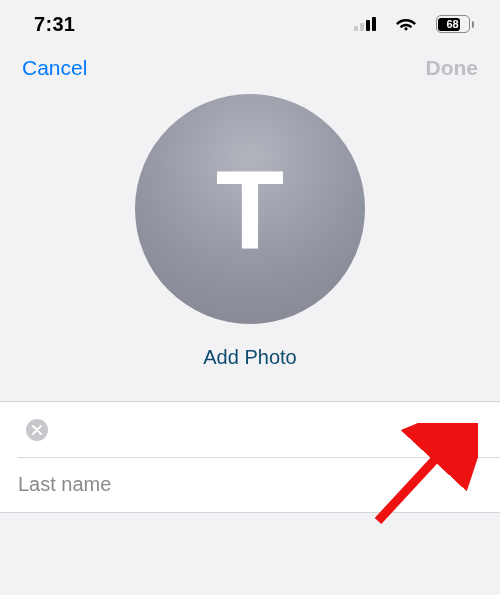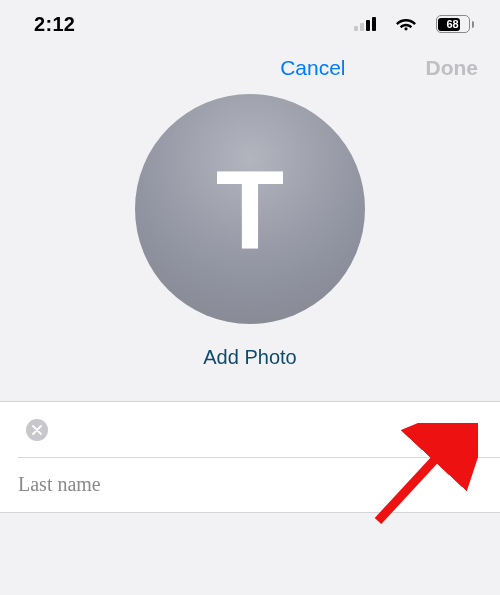--- a/index.html
+++ b/index.html
@@ -67,23 +67,22 @@
     font-size:11px; font-weight:700; color:#fff;
   }
   .battery-tip {
     width:2.5px; height:7px; background:#8a8a8d;
     border-radius:0 2px 2px 0;
   }
 
   
   .nav {
     height: 40px;
-    display:flex; align-items:center; justify-content:flex-end;
+    display:flex; align-items:center; justify-content:space-between;
     padding: 0 22px;
-    gap: 48px;
   }
   .nav-cancel {
     font-size: 21px; color:#007aff; font-weight:400;
   }
   .nav-done {
     font-size: 21px; color:#bfbfc3; font-weight:600;margin-left:32px;
   }
 
   
   .avatar-section {
@@ -120,21 +119,21 @@
   }
   .row + .row::before {
     content:"";
     position:absolute; top:0; left:18px; right:0;
     height:1px; background:#d9d9dd;
   }
   .row input {
     flex:1;
     border:none; outline:none;
     font-size:20px;
-    font-family:Liberation Serif, serif;
+    font-family:Liberation Sans, sans-serif;
     color:#000;
     background:transparent;
   }
   .row input::placeholder { color:#8a8a8e; }
   .caret {
     display:inline-block; width:2px; height:25px;
     background:#3b82f6;
     margin-left:-2px;
     vertical-align:middle;
   }
@@ -156,21 +155,21 @@
   
   .arrow {
     position:absolute;
     pointer-events:none;
   }
 </style>
 </head>
 <body>
 
 <div class="status-bar">
-  <div class="status-time">2:12</div>
+  <div class="status-time">7:31</div>
   <div class="status-right">
     <div class="cell-bars">
       <span></span>
         <span></span>
         <span class="filled"></span>
         <span class="filled"></span>
     </div>
     <svg class="wifi" viewBox="0 0 20 14">
       <path d="M10 12.2a1.6 1.6 0 100 3.2 1.6 1.6 0 000-3.2z" fill="#000" transform="translate(0 -2)"></path>
       <path d="M10 2C6 2 2.4 3.6 0 6.2l1.8 1.8C3.8 5.9 6.8 4.6 10 4.6s6.2 1.3 8.2 3.4L20 6.2C17.6 3.6 14 2 10 2z" fill="#000"></path>

